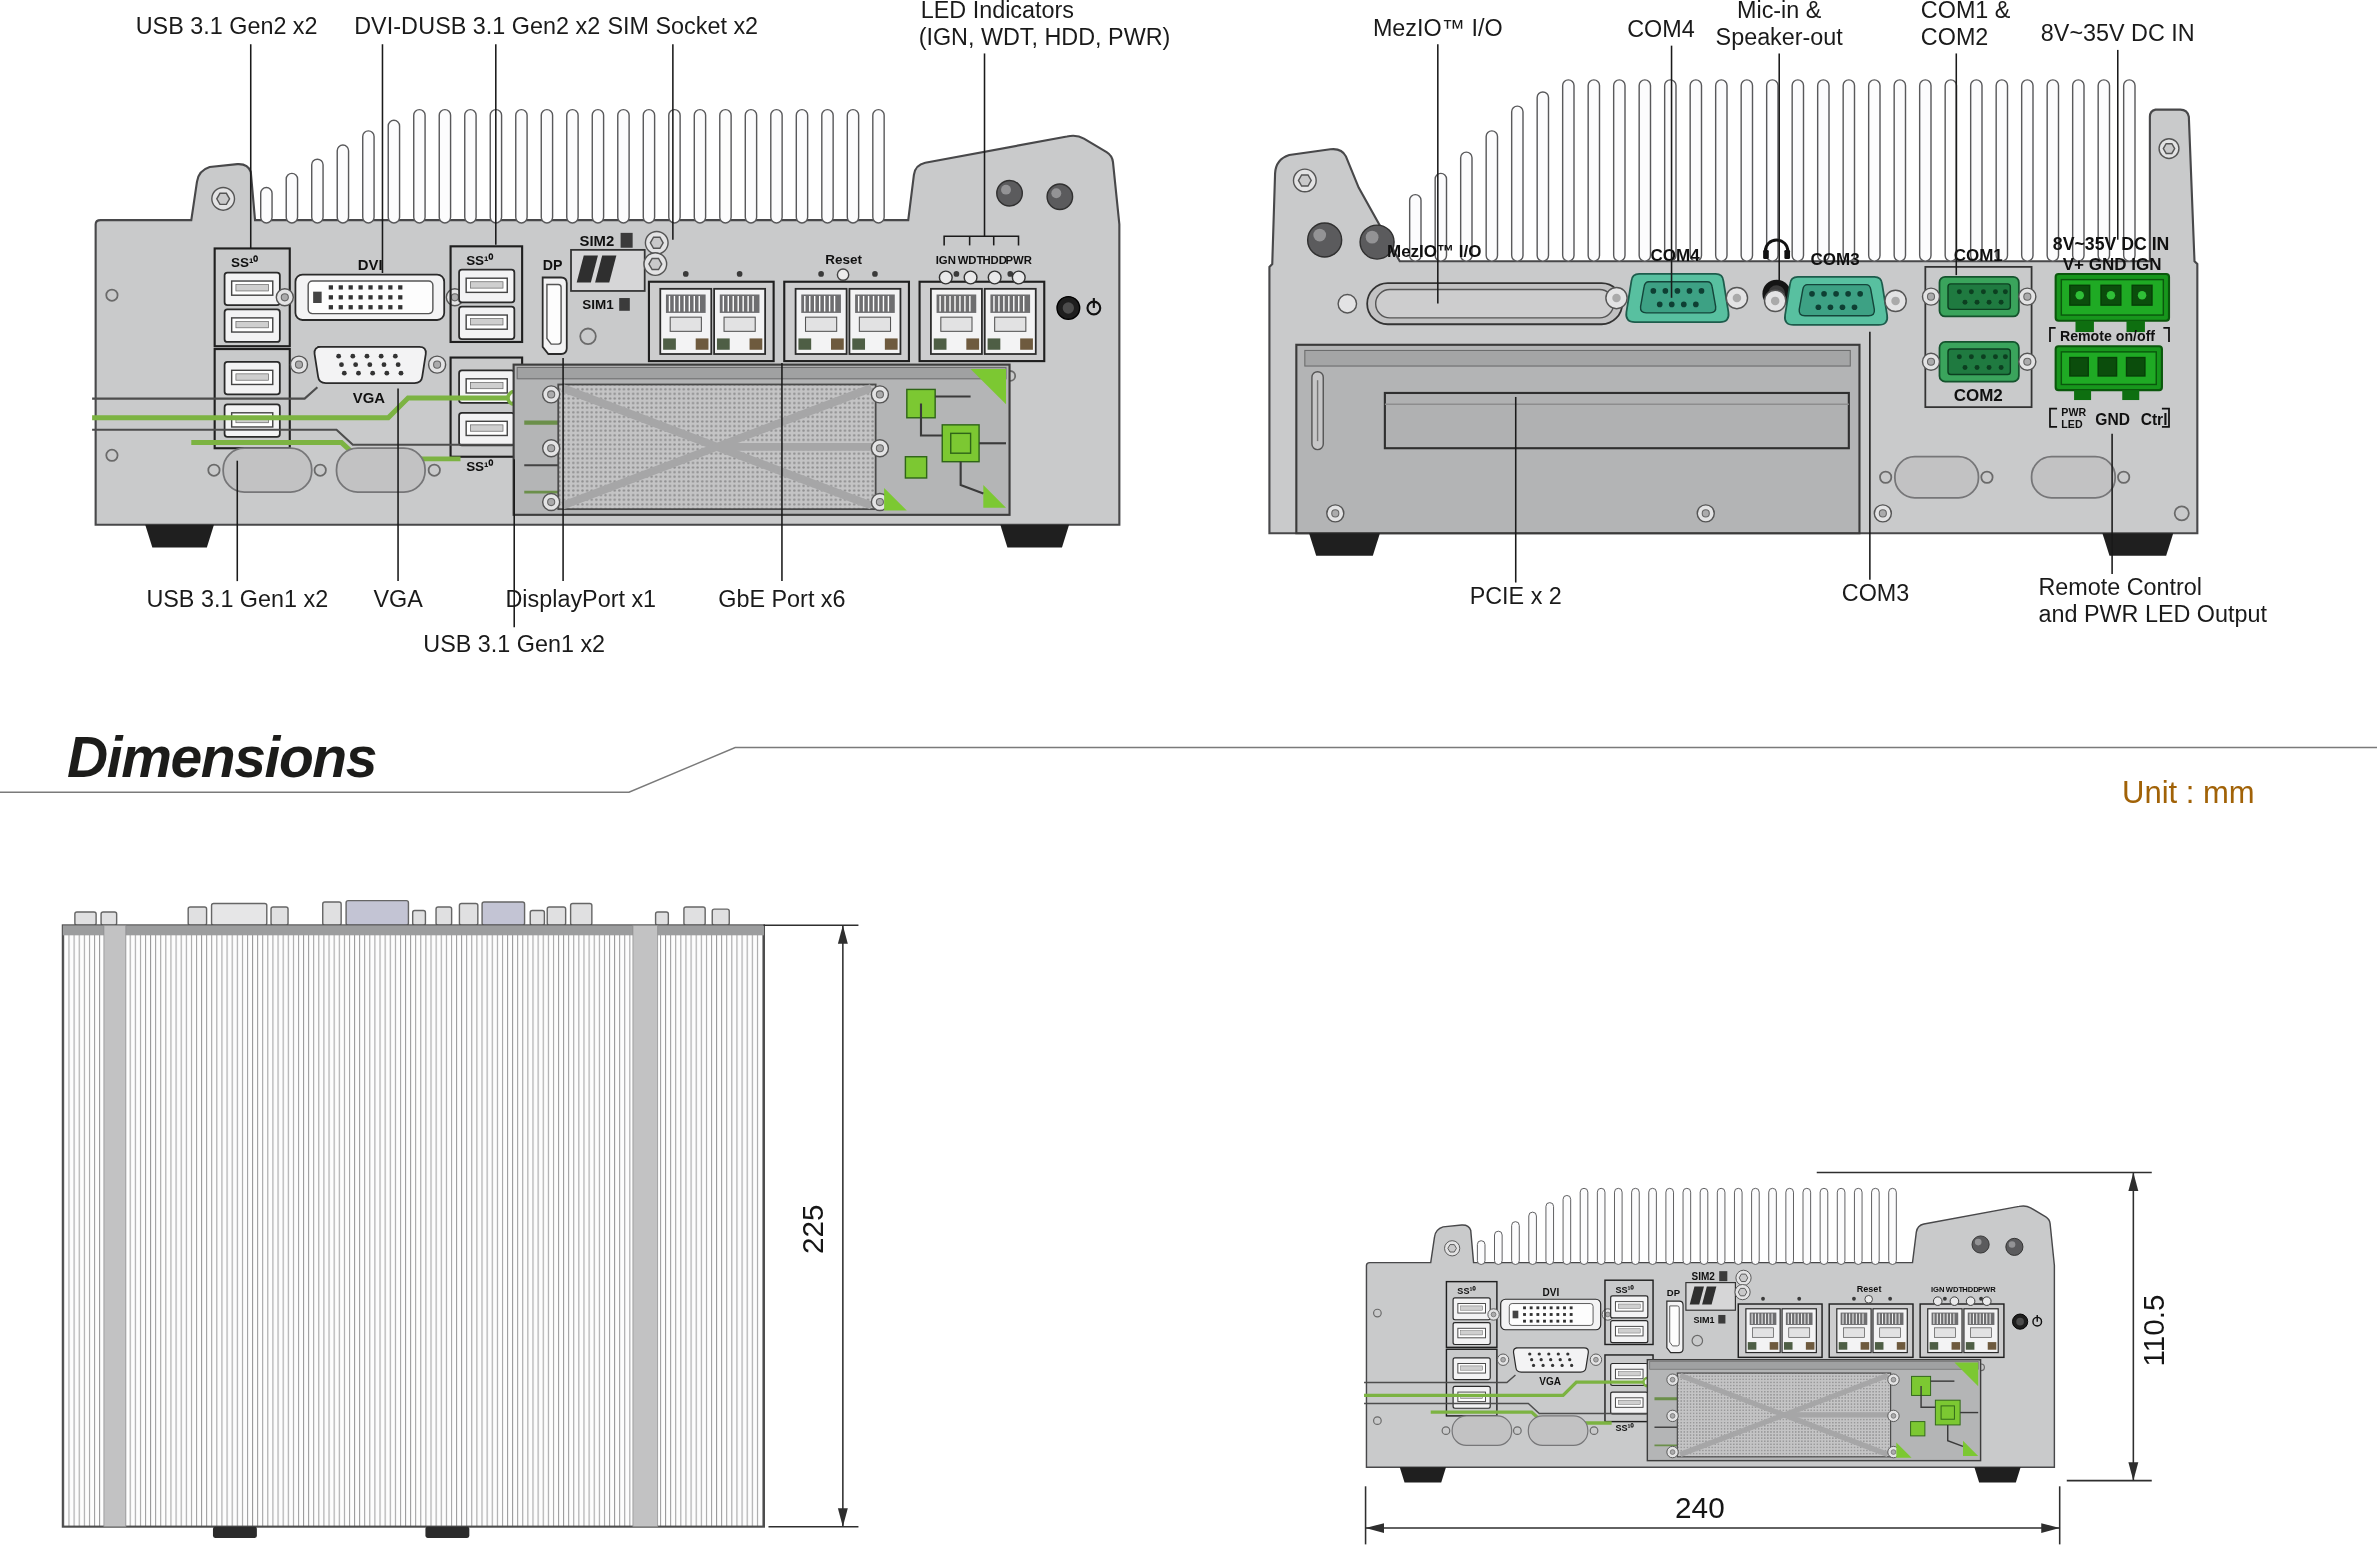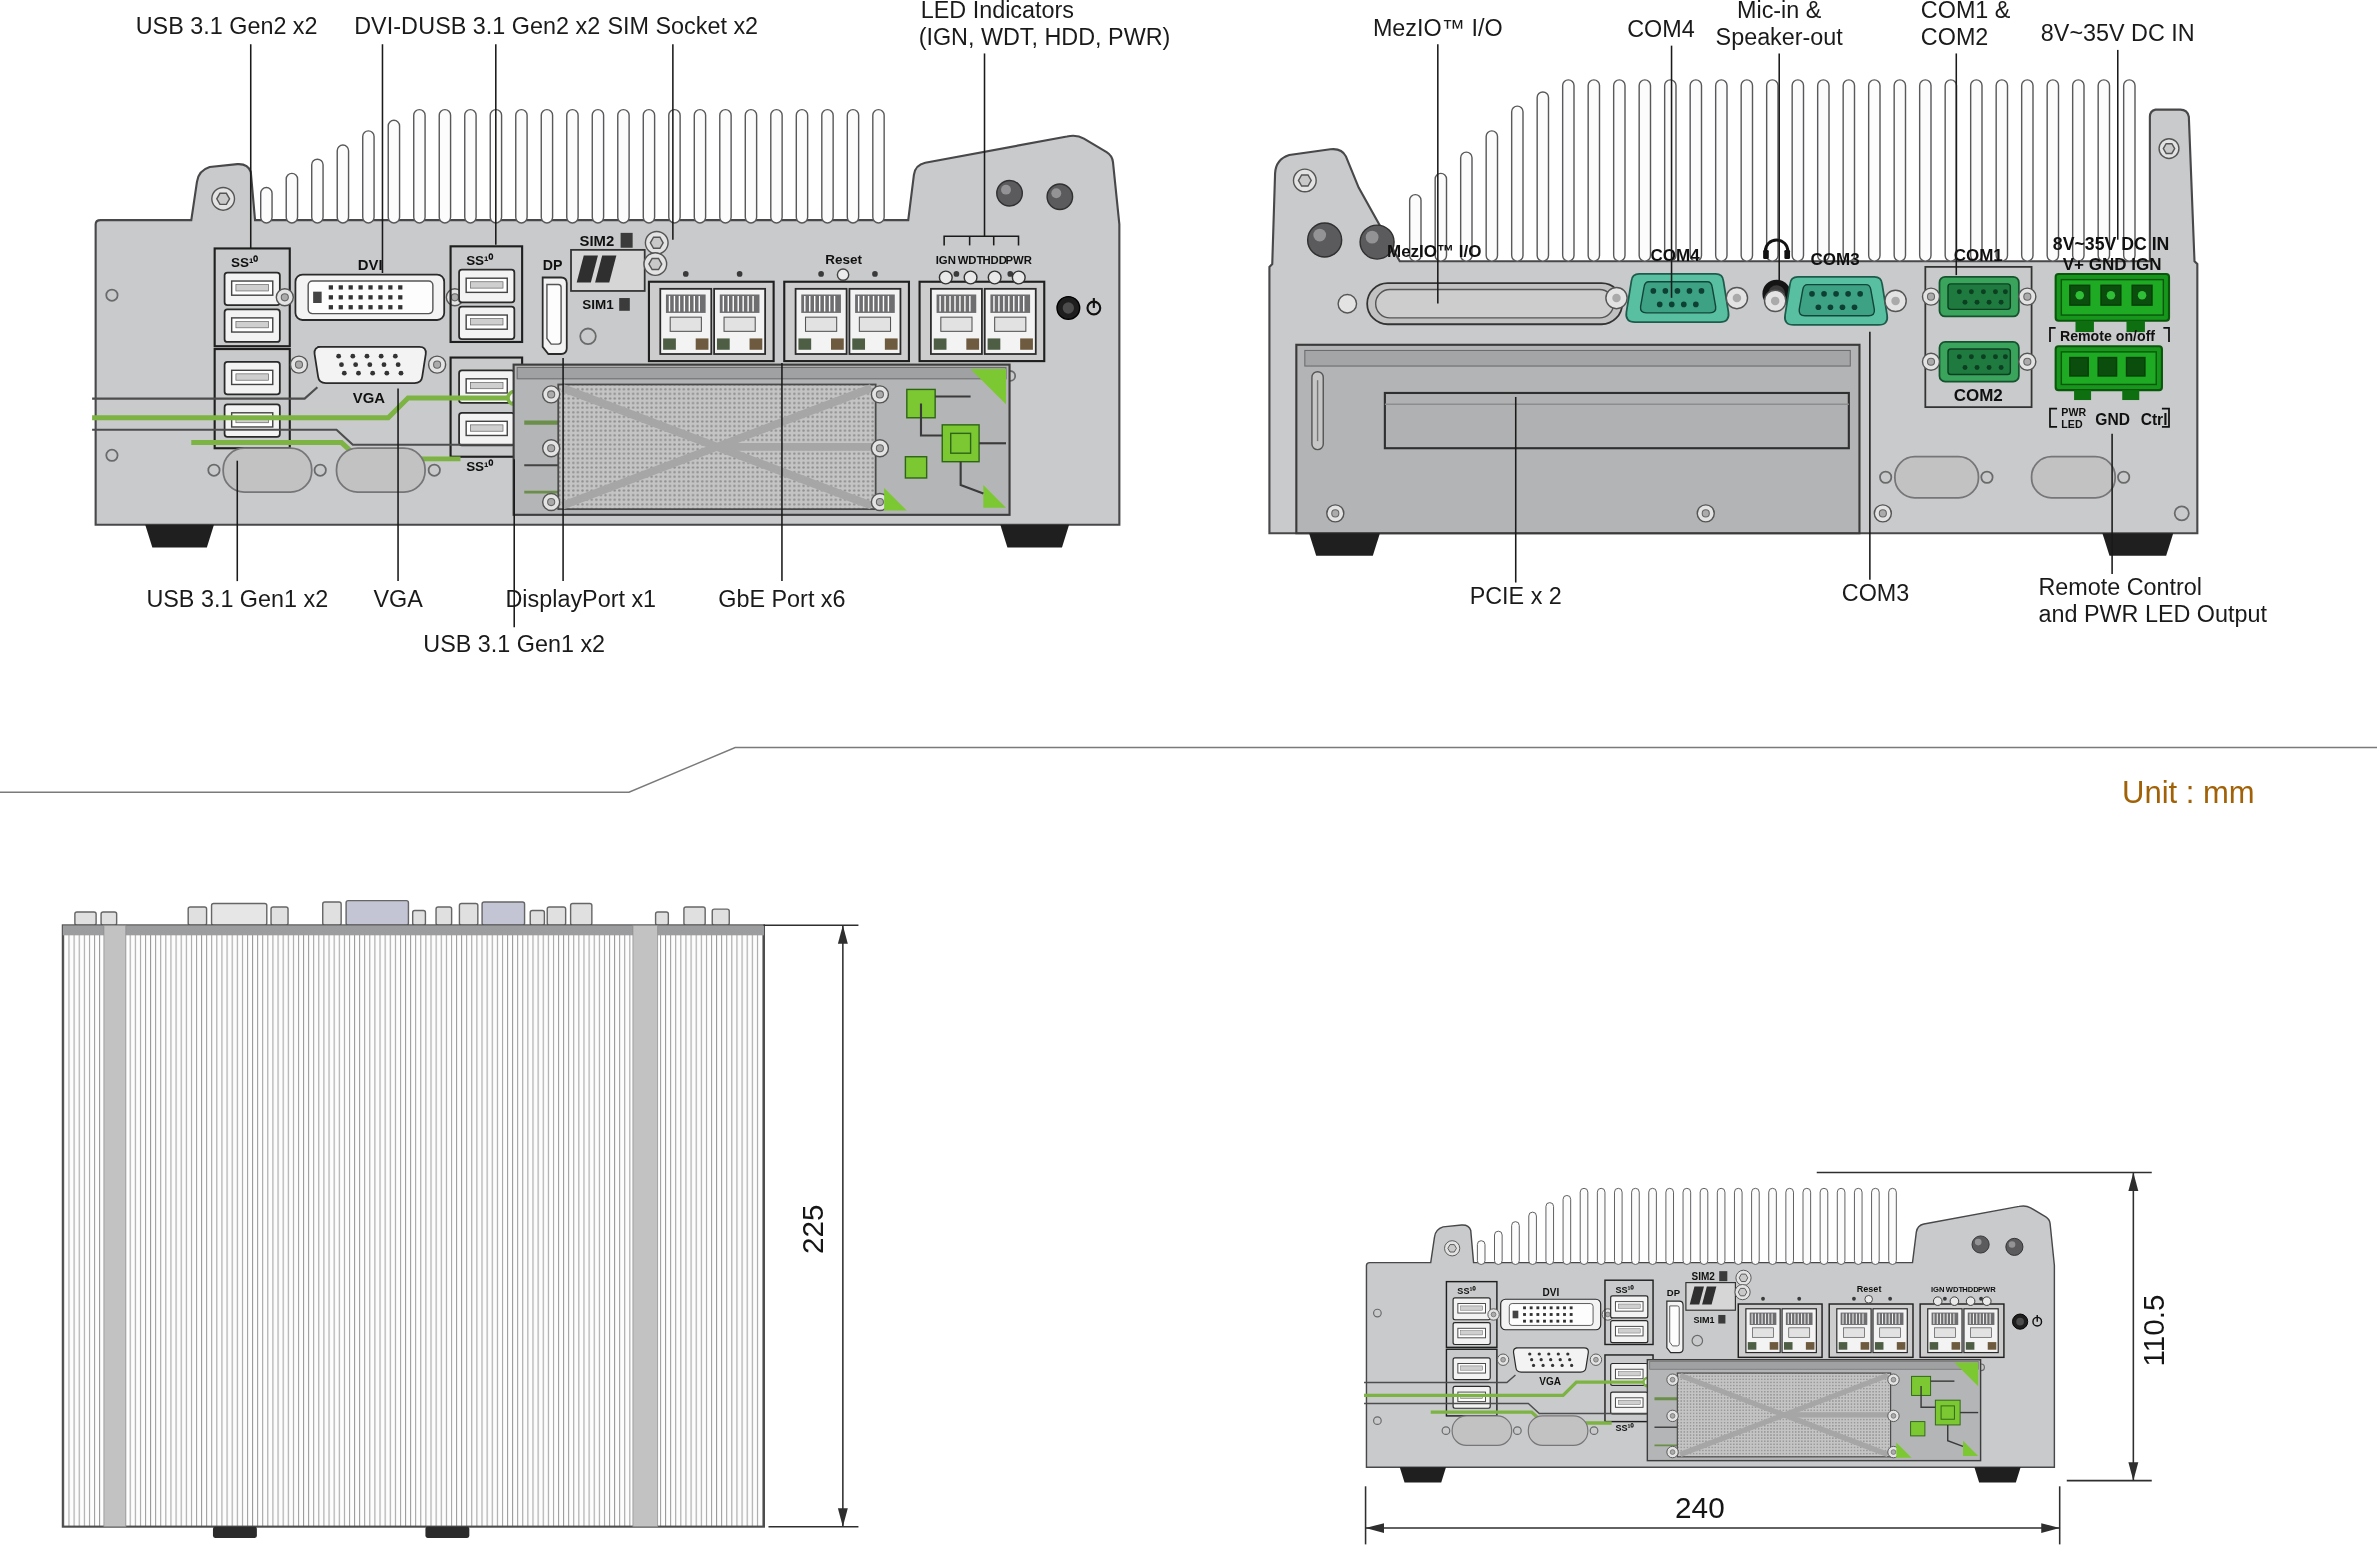--- a/index.html
+++ b/index.html
@@ -940,15 +940,16 @@
     <g class="dimline">
       <line x1="1928" y1="2098" x2="1928" y2="2180"></line>
       <line x1="2908" y1="2098" x2="2908" y2="2180"></line>
       <line x1="1928" y1="2157" x2="2908" y2="2157"></line>
       <polygon points="1928,2157 1954,2150 1954,2164" fill="#2e2e2e" stroke="none"></polygon>
       <polygon points="2908,2157 2882,2150 2882,2164" fill="#2e2e2e" stroke="none"></polygon>
     </g>
     <text class="dimtxt" x="2400" y="2143" text-anchor="middle">240</text>
   </svg>
 
+  <div class="dim-title">Dimensions</div>
   <div class="unit">Unit : mm</div>
 </div>
 
 
 </body></html>

